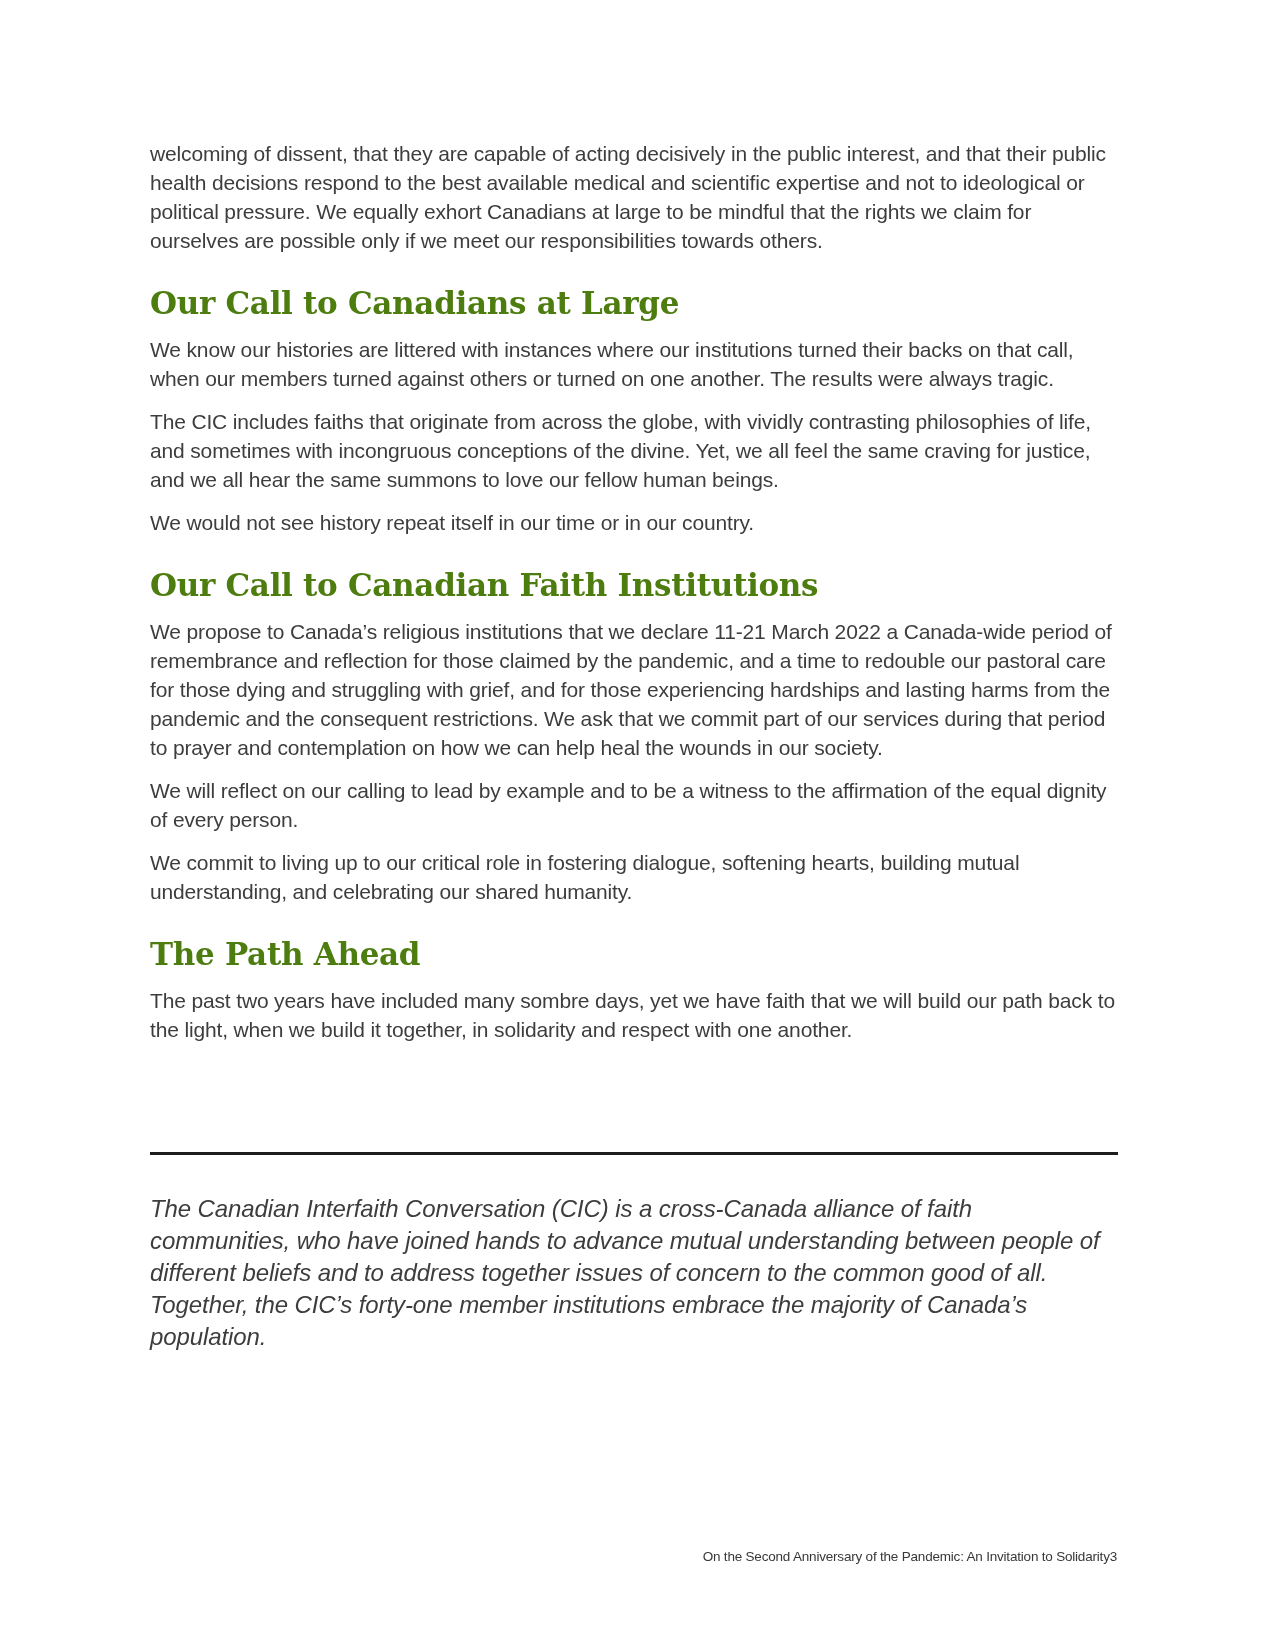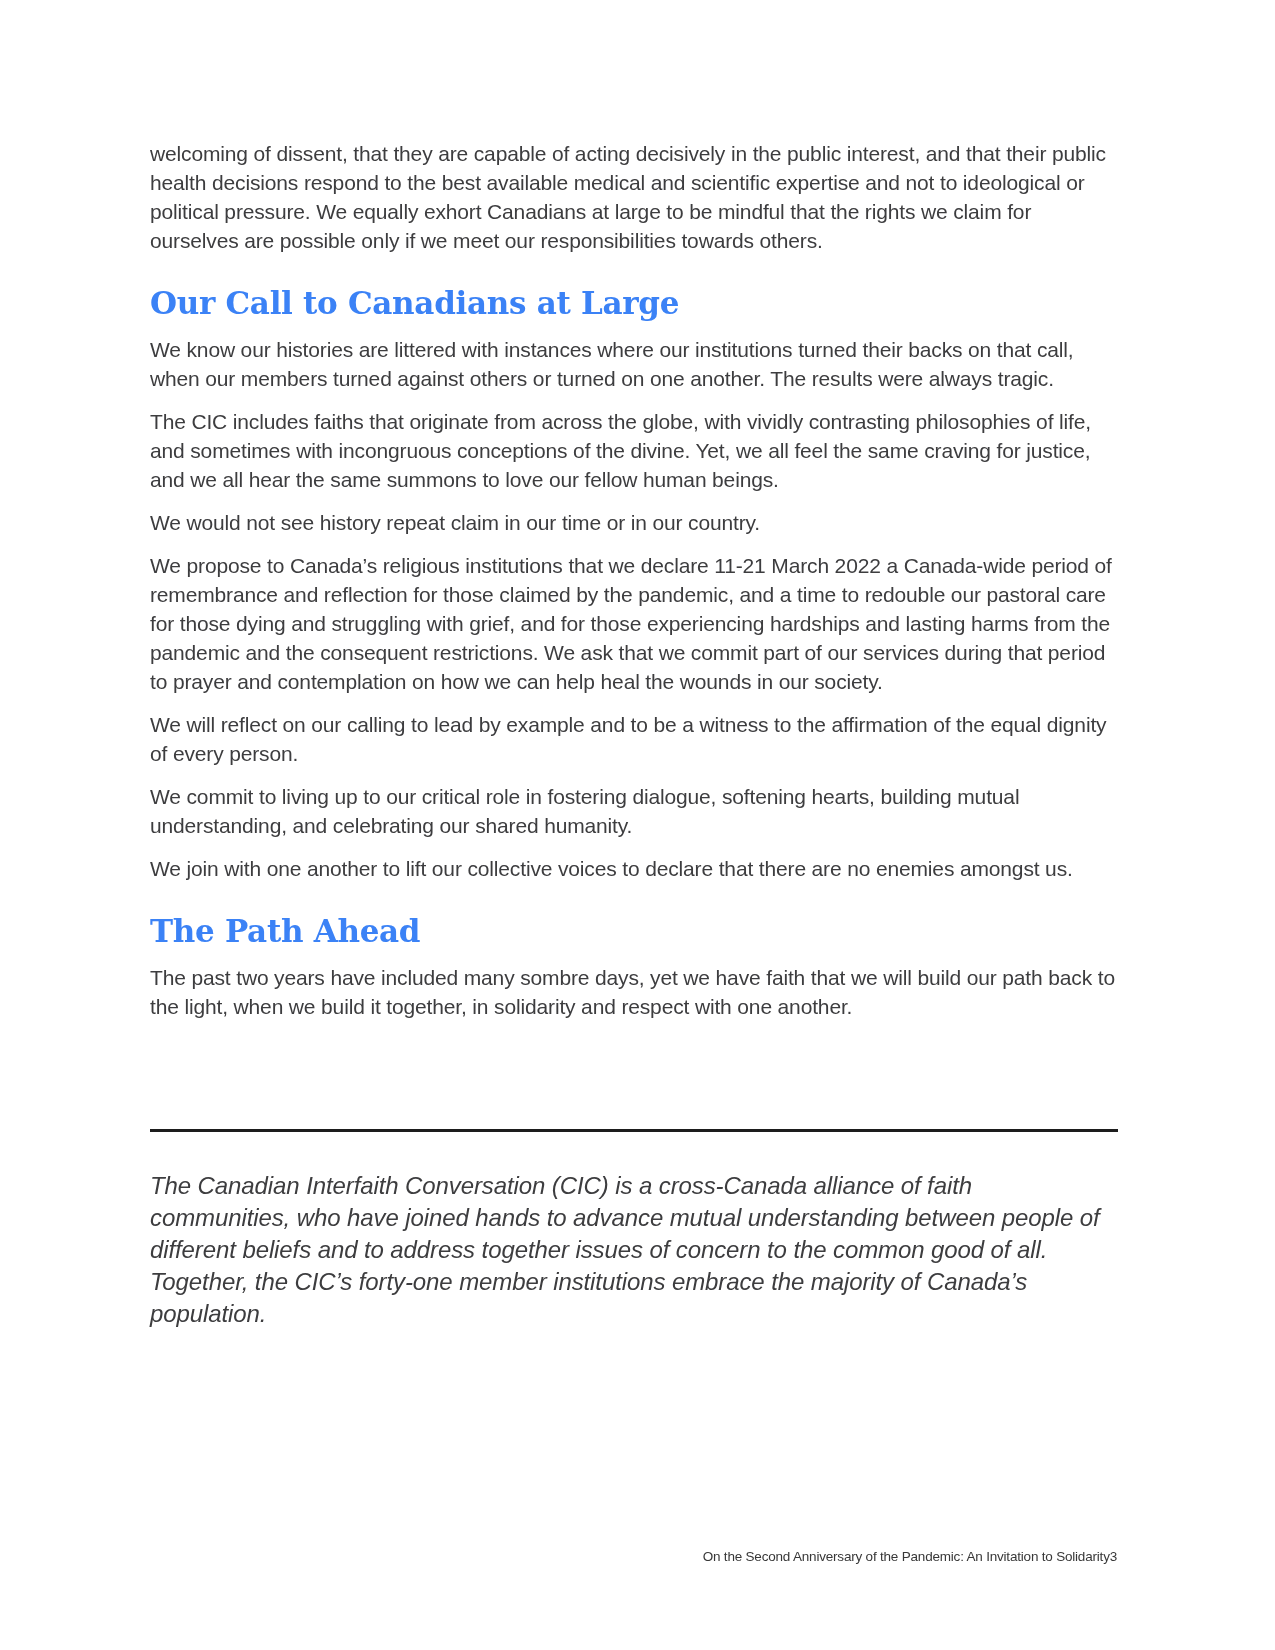--- a/index.html
+++ b/index.html
@@ -19,21 +19,21 @@
     font-size: 21px;
     line-height: 29px;
     margin: 14px 0 0 0;
     letter-spacing: -0.15px;
     text-align: left;
   }
   p.body-para.first { margin-top: 0; }
   h2.section-heading {
     font-family: "DejaVu Serif", "Liberation Serif", serif;
     font-weight: 700;
-    color: #3b82f6;
+    color: #4d7c0f;
     font-size: 31px;
     line-height: 36px;
     margin: 30px 0 0 0;
     letter-spacing: -0.3px;
   }
   hr.footnote-divider {
     border: none;
     border-top: 3px solid #1d1d1d;
     margin: 108px 0 0 0;
     width: 100%;
@@ -64,28 +64,28 @@
 
 <div class="page">
   <main class="content">
 
     <p class="body-para first">welcoming of dissent, that they are capable of acting decisively in the public interest, and that their public health decisions respond to the best available medical and scientific expertise and not to ideological or political pressure. We equally exhort Canadians at large to be mindful that the rights we claim for ourselves are possible only if we meet our responsibilities towards others.</p>
 
     <section>
       <h2 class="section-heading">Our Call to Canadians at Large</h2>
       <p class="body-para">We know our histories are littered with instances where our institutions turned their backs on that call, when our members turned against others or turned on one another. The results were always tragic.</p>
       <p class="body-para">The CIC includes faiths that originate from across the globe, with vividly contrasting philosophies of life, and sometimes with incongruous conceptions of the divine. Yet, we all feel the same craving for justice, and we all hear the same summons to love our fellow human beings.</p>
-      <p class="body-para">We would not see history repeat claim in our time or in our country.</p>
+      <p class="body-para">We would not see history repeat itself in our time or in our country.</p>
     </section>
 
     <section>
+      <h2 class="section-heading">Our Call to Canadian Faith Institutions</h2>
       <p class="body-para">We propose to Canada’s religious institutions that we declare 11-21 March 2022 a Canada-wide period of remembrance and reflection for those claimed by the pandemic, and a time to redouble our pastoral care for those dying and struggling with grief, and for those experiencing hardships and lasting harms from the pandemic and the consequent restrictions. We ask that we commit part of our services during that period to prayer and contemplation on how we can help heal the wounds in our society.</p>
       <p class="body-para">We will reflect on our calling to lead by example and to be a witness to the affirmation of the equal dignity of every person.</p>
       <p class="body-para">We commit to living up to our critical role in fostering dialogue, softening hearts, building mutual understanding, and celebrating our shared humanity.</p>
-      <p class="body-para">We join with one another to lift our collective voices to declare that there are no enemies amongst us.</p>
     </section>
 
     <section>
       <h2 class="section-heading">The Path Ahead</h2>
       <p class="body-para">The past two years have included many sombre days, yet we have faith that we will build our path back to the light, when we build it together, in solidarity and respect with one another.</p>
     </section>
 
     <hr class="footnote-divider">
 
     <p class="footnote">The Canadian Interfaith Conversation (CIC) is a cross-Canada alliance of faith communities, who have joined hands to advance mutual understanding between people of different beliefs and to address together issues of concern to the common good of all. Together, the CIC’s forty-one member institutions embrace the majority of Canada’s population.</p>

